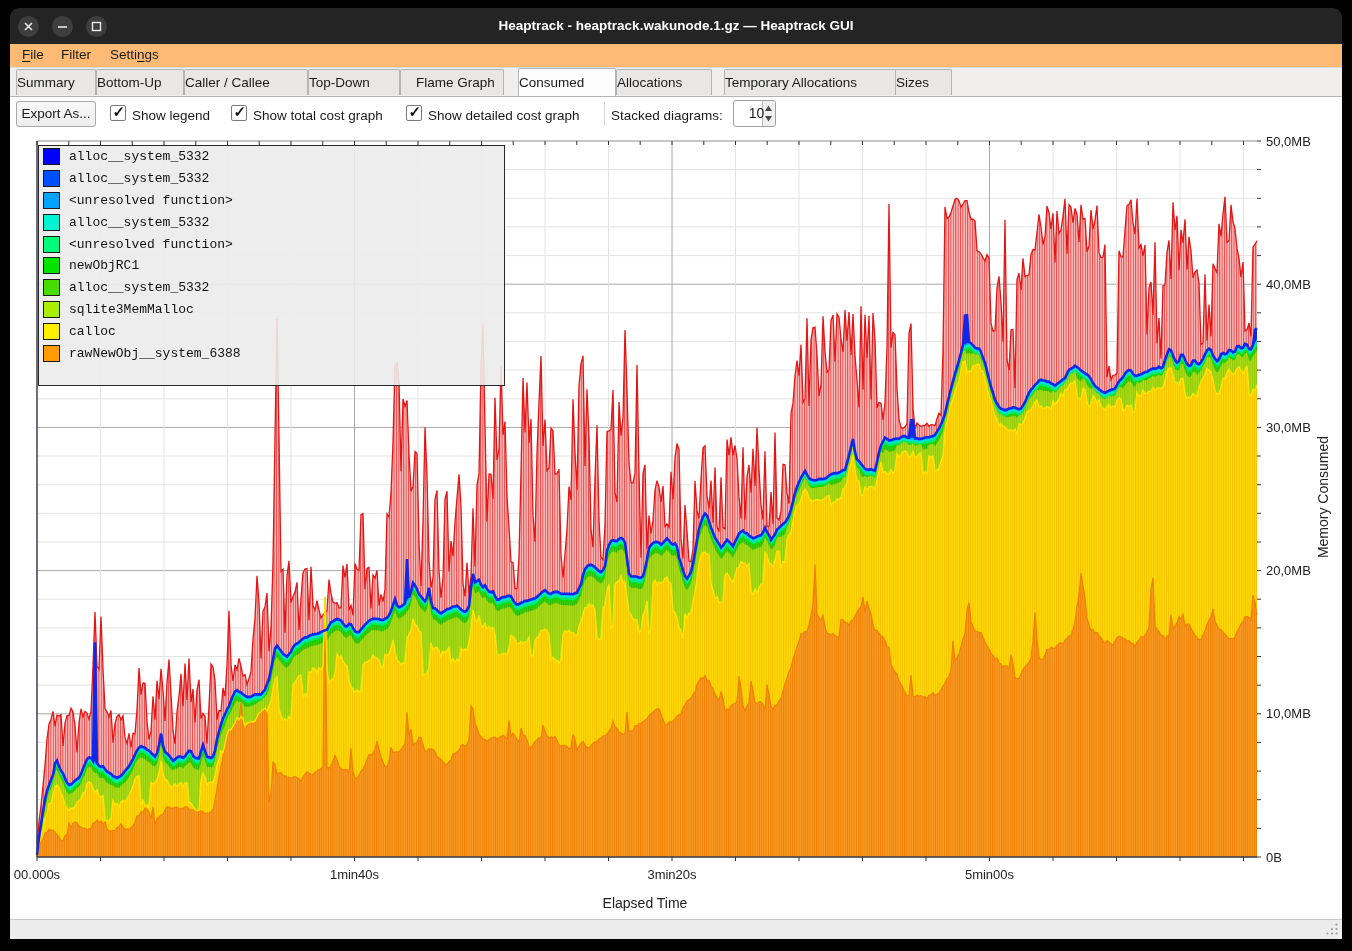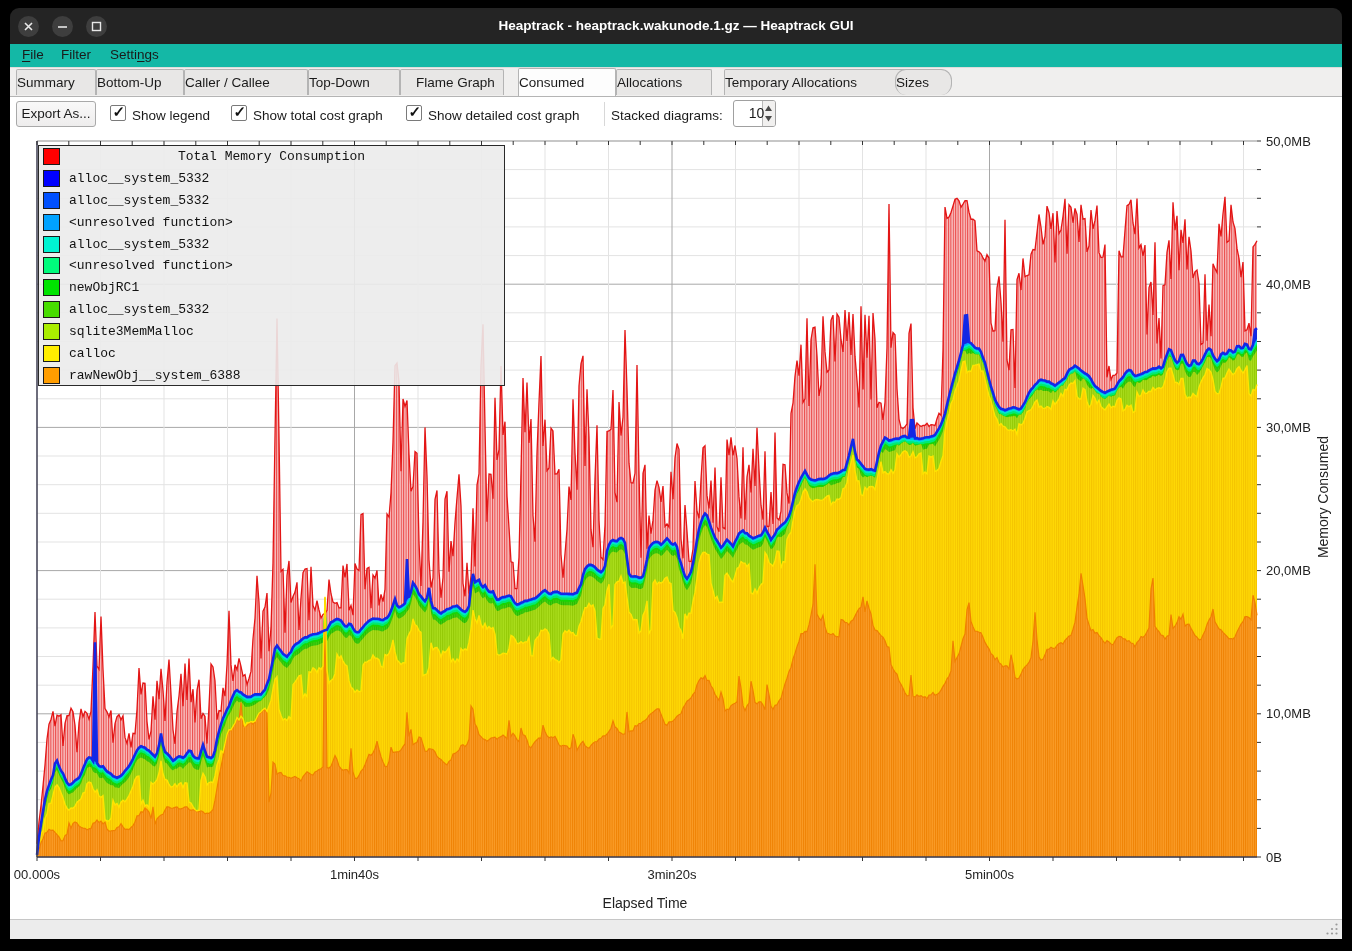--- a/index.html
+++ b/index.html
@@ -1,19 +1,19 @@
 <!DOCTYPE html>
 <html><head><meta charset="utf-8"><style>
 * { margin:0; padding:0; box-sizing:border-box; }
 body { width:1352px; height:951px; background:#000; font-family:"Liberation Sans", sans-serif; overflow:hidden; }
 .win { position:absolute; left:10px; top:8px; width:1332px; height:931px; }
 .titlebar { position:absolute; left:0; top:0; width:1332px; height:36px; background:#242424; border-radius:9px 9px 0 0; }
 .tb-btn { position:absolute; top:7.5px; width:21px; height:21px; border-radius:50%; background:#3e3e3e; color:#e8e8e8; text-align:center; }
 .title { position:absolute; top:0; left:0; width:100%; height:36px; line-height:36px; text-align:center; color:#fff; font-size:13.5px; font-weight:bold; }
-.menubar { position:absolute; left:0; top:36px; width:1332px; height:24px; background:#14b8a6; border-bottom:1px solid #dddcdb; font-size:13.5px; color:#1a1a1a; }
+.menubar { position:absolute; left:0; top:36px; width:1332px; height:24px; background:#fdba74; border-bottom:1px solid #dddcdb; font-size:13.5px; color:#1a1a1a; }
 .menubar span { position:absolute; top:3px; }
 .tabrow { position:absolute; left:0; top:60px; width:1332px; height:28px; background:#f0efee; }
 .tab { position:absolute; top:1px; height:26px; background:#e8e7e6; border:1px solid #b4b4b4; border-bottom:none; border-radius:2px 2px 0 0; font-size:13.5px; color:#1a1a1a; text-align:left; line-height:26px; }
 .tab.active { background:#fdfdfd; top:0px; height:28px; line-height:27px; z-index:3; }
 .tabline { position:absolute; left:0; top:87.5px; width:1332px; height:1px; background:#b4b4b4; z-index:1; }
 .content { position:absolute; left:0; top:88px; width:1332px; height:823px; background:#fff; }
 .toolbar { position:absolute; left:0; top:0; width:1332px; height:43px; background:#fff; font-size:13.5px; color:#1a1a1a; }
 .btn { position:absolute; left:6px; top:5px; width:80px; height:26px; background:linear-gradient(#f9f9f9,#eeeded); border:1px solid #a9a9a9; border-radius:3px; font-size:13.5px; text-align:center; line-height:24px; }
 .cb { position:absolute; top:9px; width:16px; height:16px; background:#fff; border:1px solid #7a7a7a; border-radius:2px; }
 .cb:after { content:"\2713"; position:absolute; left:1.5px; top:-3px; font-size:15px; color:#111; font-weight:bold; }
@@ -47,21 +47,21 @@
 </div>
 <div class="tabrow">
   <div class="tab" style="left:6px; width:80px;">Summary</div>
   <div class="tab" style="left:86px; width:88px;">Bottom-Up</div>
   <div class="tab" style="left:174px; width:124px;">Caller / Callee</div>
   <div class="tab" style="left:298px; width:92px;">Top-Down</div>
   <div class="tab" style="left:390px; width:104px;padding-left:15px;">Flame Graph</div>
   <div class="tab active" style="left:508px; width:98px;">Consumed</div>
   <div class="tab" style="left:606px; width:96px;">Allocations</div>
   <div class="tab" style="left:702px; width:183px;margin-left:12px;">Temporary Allocations</div>
-  <div class="tab" style="left:885px; width:57px;border-radius:11px;">Sizes</div>
+  <div class="tab" style="left:885px; width:57px;">Sizes</div>
 </div>
 <div class="tabline"></div>
 <div class="content">
   <div class="toolbar">
     <div class="btn">Export As...</div>
     <div class="cb" style="left:100px;"></div>
         <span class="cblabel" style="left:122px;">Show legend</span>
     <div class="cb" style="left:221px;"></div>
         <span class="cblabel" style="left:243px;">Show total cost graph</span>
     <div class="cb" style="left:396px;"></div>
@@ -255,24 +255,20 @@
 <text x="1266.0" y="288.7" font-size="13" fill="#222">40,0MB</text>
 <text x="1266.0" y="145.5" font-size="13" fill="#222">50,0MB</text>
 <text x="37" y="879" font-size="13" fill="#222" text-anchor="middle">00.000s</text>
 <text x="354.5" y="879" font-size="13" fill="#222" text-anchor="middle">1min40s</text>
 <text x="672" y="879" font-size="13" fill="#222" text-anchor="middle">3min20s</text>
 <text x="989.5" y="879" font-size="13" fill="#222" text-anchor="middle">5min00s</text>
 <text x="645" y="908" font-size="14" fill="#222" text-anchor="middle">Elapsed Time</text>
 <text x="1328" y="497" font-size="14" fill="#222" text-anchor="middle" transform="rotate(-90 1328 497)">Memory Consumed</text>
 </svg></div>
   <div class="legend">
-        <div class="lrow">
-          <span class="sw" style="background:#ff0000"></span>
-          <span class="lt lc">Total Memory Consumption</span>
-        </div>
 <div class="lrow">
           <span class="sw" style="background:#0000ff"></span>
           <span class="lt">alloc__system_5332</span>
         </div>
 <div class="lrow">
           <span class="sw" style="background:#0050ff"></span>
           <span class="lt">alloc__system_5332</span>
         </div>
 <div class="lrow">
           <span class="sw" style="background:#00a2ff"></span>

